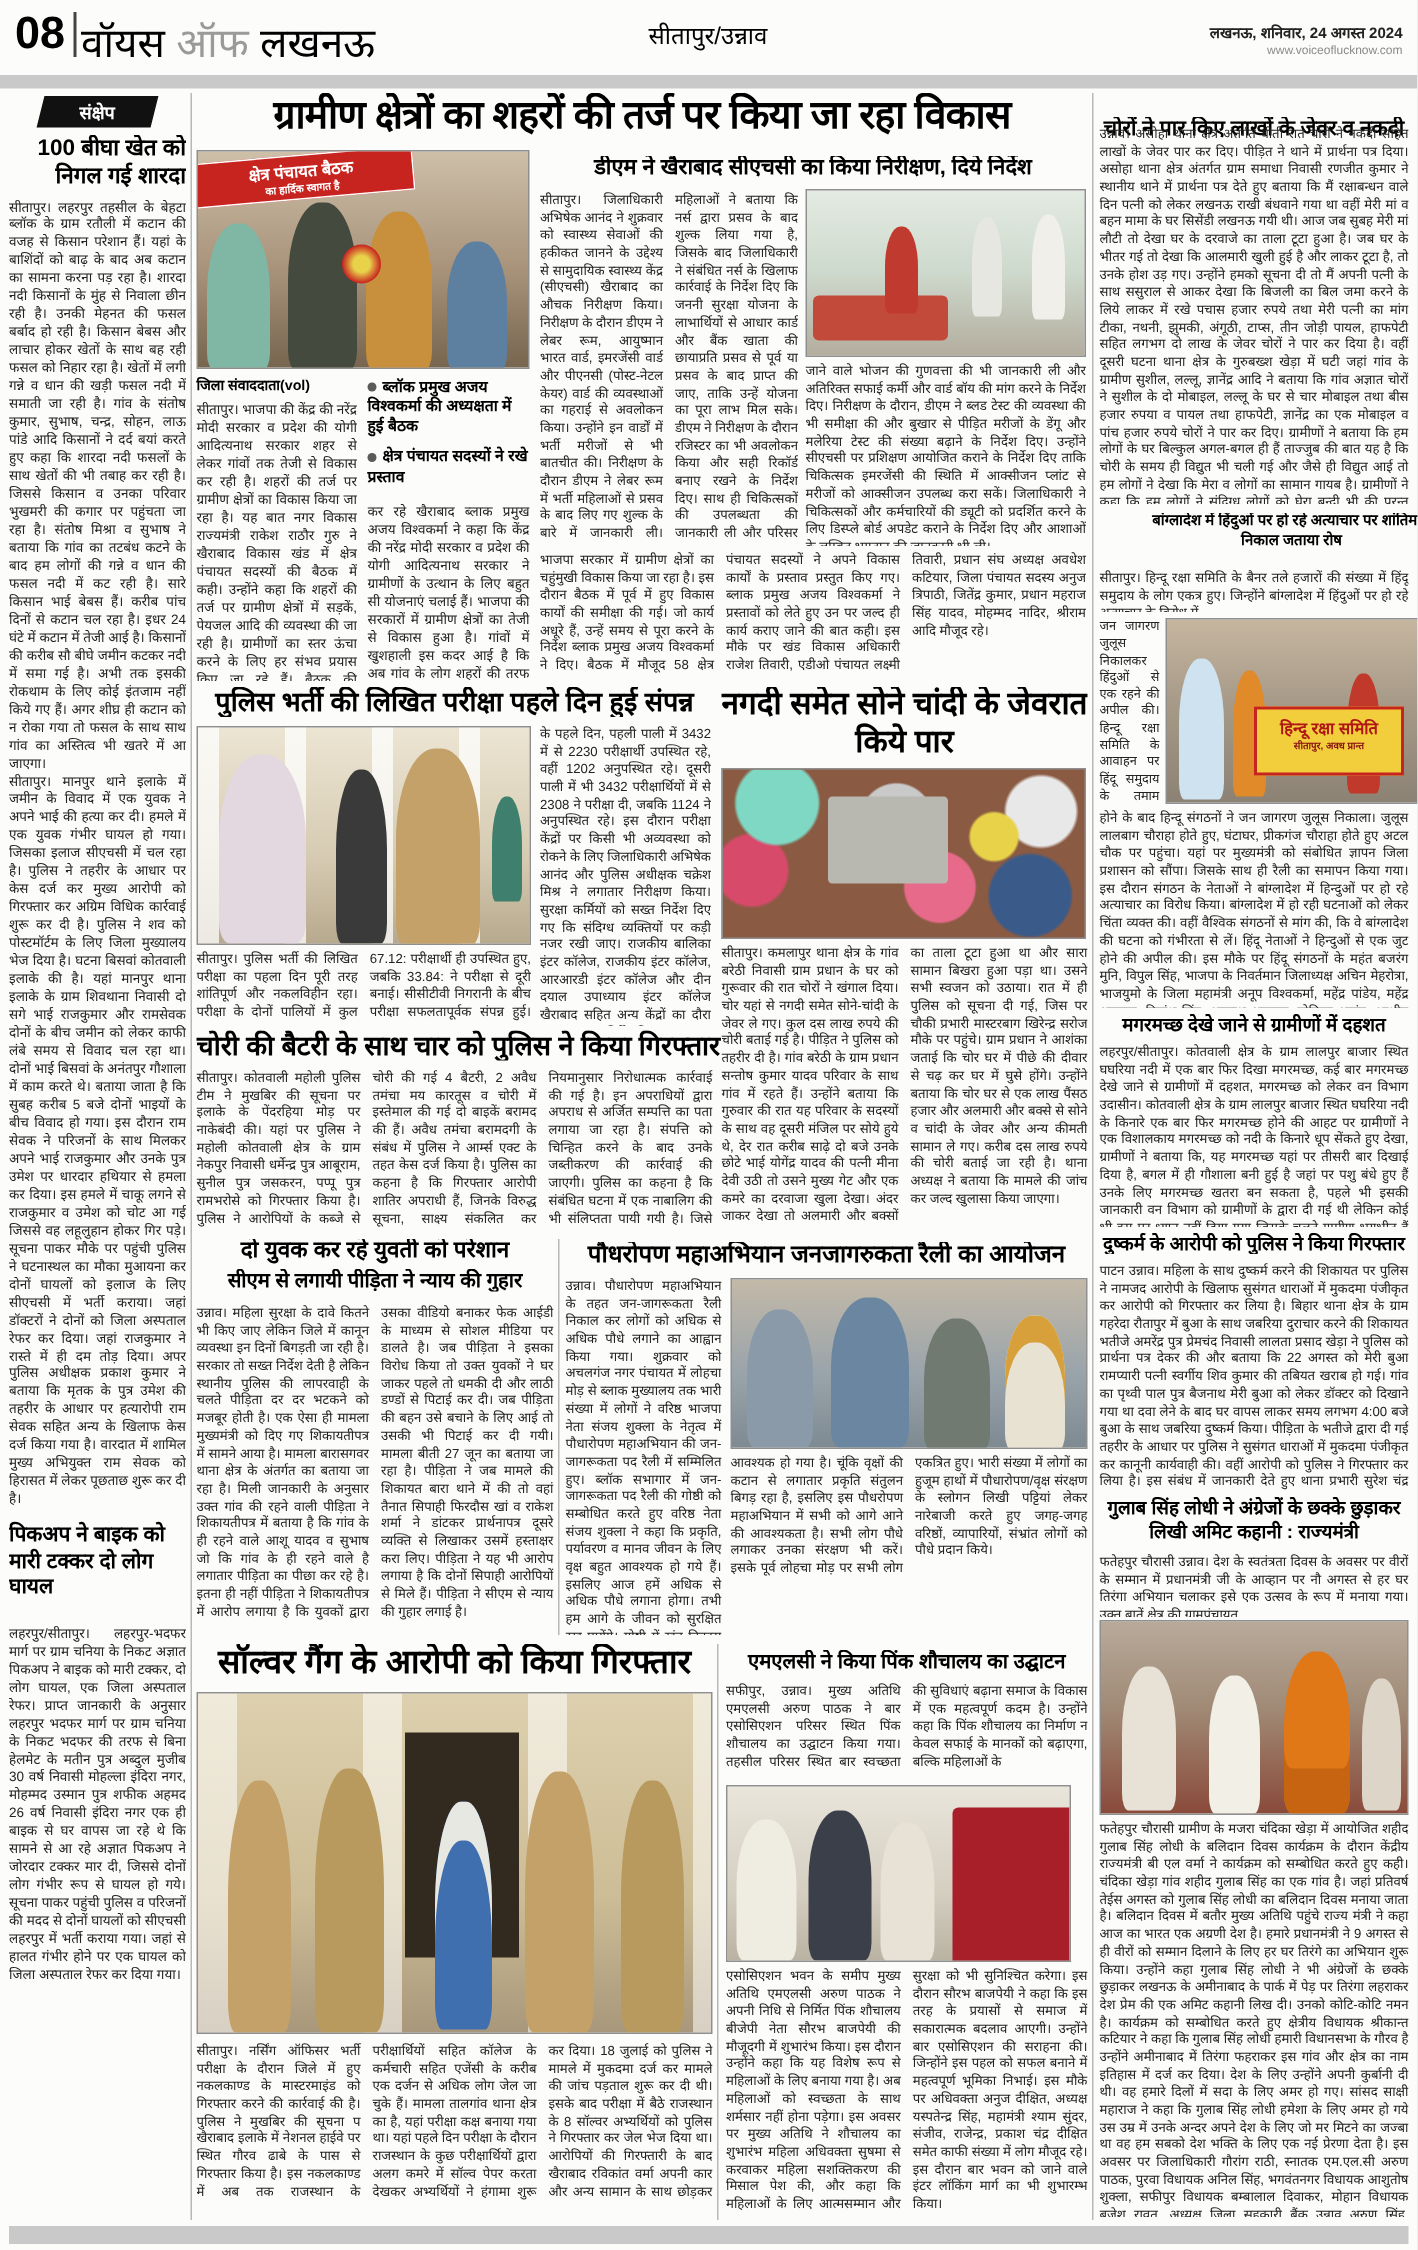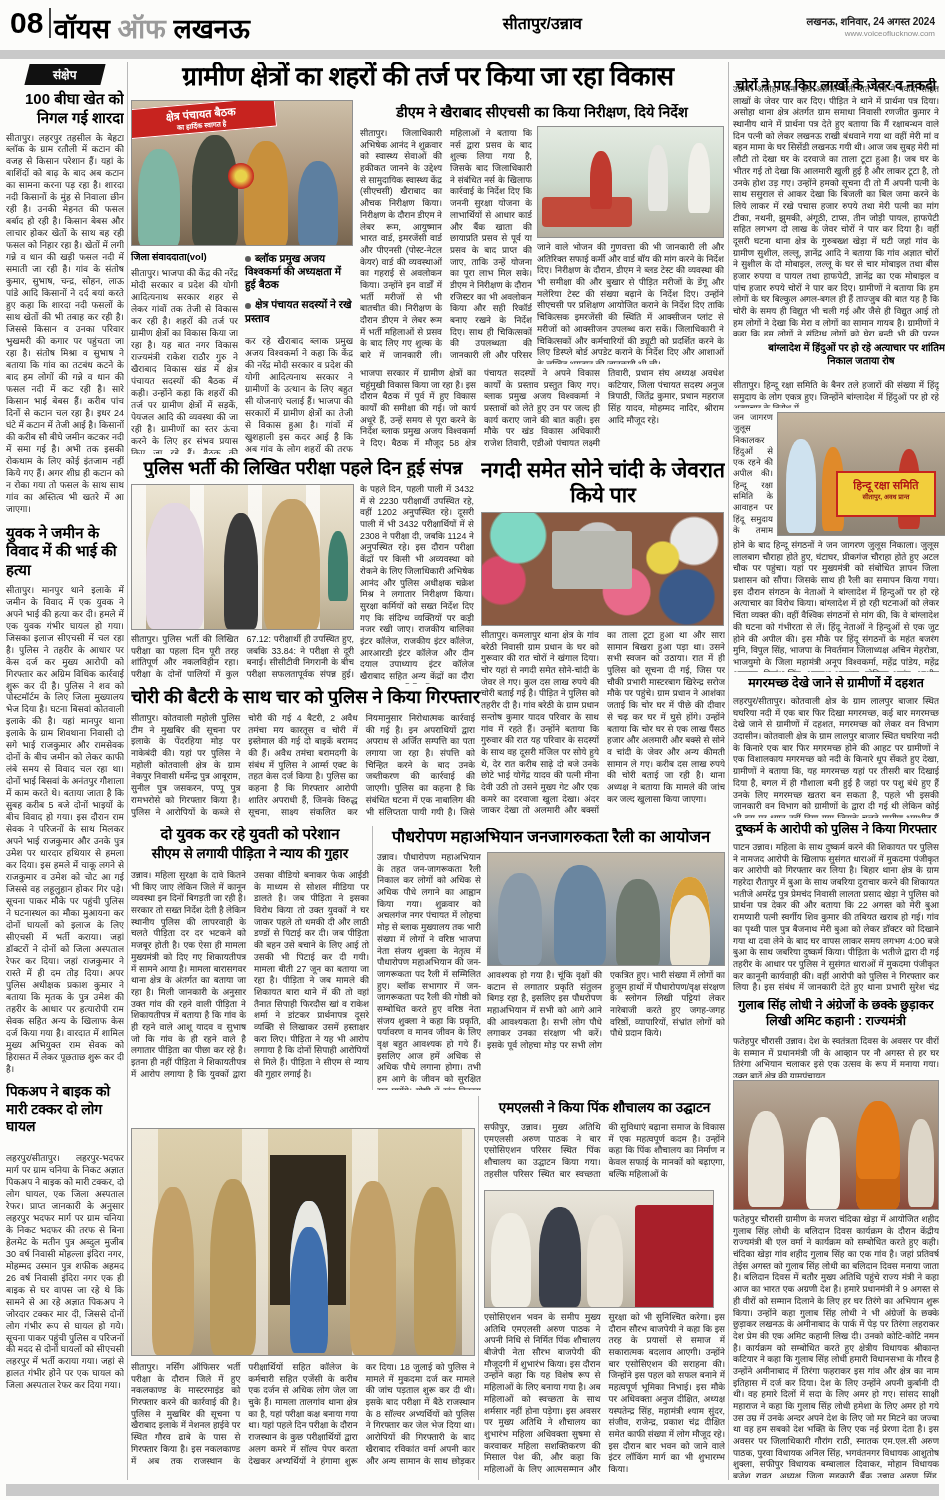--- a/index.html
+++ b/index.html
@@ -20,38 +20,37 @@
 .bullet-item{font-size:10.5px;font-weight:bold;line-height:1.25;margin-bottom:7px;color:#000}
 .graybar{position:absolute;background:#c9c9c9}
 </style>
 </head>
 <body>
 
 <div id="page">
 
   <div class="abs" style="left:0;top:0;width:945px;height:66px">
     <span class="abs" style="left:10px;top:8px;font-size:30px;font-weight:800;color:#000;border-right:2px solid #444;padding-right:6px;line-height:1">08</span>
-    <span class="abs" style="left:54px;top:9px;font-size:27px;font-weight:700;color:#000;white-space:nowrap">
+    <span class="abs" style="left:54px;top:9px;font-size:27px;font-weight:400;color:#000;white-space:nowrap">
       <span>वॉयस</span>
       <span style="color:#9a9a9a">ऑफ</span>
       <span>लखनऊ</span>
     </span>
-    <span class="abs" style="left:362px;top:12px;width:220px;text-align:right;font-size:16px;font-weight:700;color:#000">सीतापुर/उन्नाव</span>
+    <span class="abs" style="left:362px;top:12px;width:220px;text-align:center;font-size:16px;font-weight:400;color:#000">सीतापुर/उन्नाव</span>
     <span class="abs" style="right:10px;top:14px;font-size:10px;font-weight:bold;color:#222;text-align:right">लखनऊ, शनिवार, 24 अगस्त 2024</span>
     <span class="abs" style="right:10px;top:29px;font-size:8px;color:#8a8a8a;text-align:right">www.voiceoflucknow.com</span>
   </div>
   <div class="graybar" style="left:0;top:50px;width:945px;height:9px"></div>
 
   <aside class="abs" style="left:6px;top:64px;width:118px;height:1416px;overflow:hidden">
     <div style="width:76px;margin:0 auto 5px auto;background:#111;color:#fff;text-align:center;font-size:12px;font-weight:bold;padding:2px 0;transform:skewX(-14deg)">
       <span style="display:inline-block;transform:skewX(14deg)">संक्षेप</span>
     </div>
     <h2 class="hl" style="font-size:15px;text-align:right;line-height:1.25;margin:2px 0 5px 0">100 बीघा खेत को निगल गई शारदा</h2>
     <p class="bt">सीतापुर। लहरपुर तहसील के बेहटा ब्लॉक के ग्राम रतौली में कटान की वजह से किसान परेशान हैं। यहां के बाशिंदों को बाढ़ के बाद अब कटान का सामना करना पड़ रहा है। शारदा नदी किसानों के मुंह से निवाला छीन रही है। उनकी मेहनत की फसल बर्बाद हो रही है। किसान बेबस और लाचार होकर खेतों के साथ बह रही फसल को निहार रहा है। खेतों में लगी गन्ने व धान की खड़ी फसल नदी में समाती जा रही है। गांव के संतोष कुमार, सुभाष, चन्द्र, सोहन, लाऊ पांडे आदि किसानों ने दर्द बयां करते हुए कहा कि शारदा नदी फसलों के साथ खेतों की भी तबाह कर रही है। जिससे किसान व उनका परिवार भुखमरी की कगार पर पहुंचता जा रहा है। संतोष मिश्रा व सुभाष ने बताया कि गांव का तटबंध कटने के बाद हम लोगों की गन्ने व धान की फसल नदी में कट रही है। सारे किसान भाई बेबस हैं। करीब पांच दिनों से कटान चल रहा है। इधर 24 घंटे में कटान में तेजी आई है। किसानों की करीब सौ बीघे जमीन कटकर नदी में समा गई है। अभी तक इसकी रोकथाम के लिए कोई इंतजाम नहीं किये गए हैं। अगर शीघ्र ही कटान को न रोका गया तो फसल के साथ साथ गांव का अस्तित्व भी खतरे में आ जाएगा।</p>
-    <h2 class="hl" style="font-size:15px;text-align:left;line-height:1.25;margin:8px 0 5px 0">युवक ने जमीन के विवाद में की भाई की हत्या</h2>
     <p class="bt">सीतापुर। मानपुर थाने इलाके में जमीन के विवाद में एक युवक ने अपने भाई की हत्या कर दी। हमले में एक युवक गंभीर घायल हो गया। जिसका इलाज सीएचसी में चल रहा है। पुलिस ने तहरीर के आधार पर केस दर्ज कर मुख्य आरोपी को गिरफ्तार कर अग्रिम विधिक कार्रवाई शुरू कर दी है। पुलिस ने शव को पोस्टमॉर्टम के लिए जिला मुख्यालय भेज दिया है। घटना बिसवां कोतवाली इलाके की है। यहां मानपुर थाना इलाके के ग्राम शिवथाना निवासी दो सगे भाई राजकुमार और रामसेवक दोनों के बीच जमीन को लेकर काफी लंबे समय से विवाद चल रहा था। दोनों भाई बिसवां के अनंतपुर गौशाला में काम करते थे। बताया जाता है कि सुबह करीब 5 बजे दोनों भाइयों के बीच विवाद हो गया। इस दौरान राम सेवक ने परिजनों के साथ मिलकर अपने भाई राजकुमार और उनके पुत्र उमेश पर धारदार हथियार से हमला कर दिया। इस हमले में चाकू लगने से राजकुमार व उमेश को चोट आ गई जिससे वह लहूलुहान होकर गिर पड़े। सूचना पाकर मौके पर पहुंची पुलिस ने घटनास्थल का मौका मुआयना कर दोनों घायलों को इलाज के लिए सीएचसी में भर्ती कराया। जहां डॉक्टरों ने दोनों को जिला अस्पताल रेफर कर दिया। जहां राजकुमार ने रास्ते में ही दम तोड़ दिया। अपर पुलिस अधीक्षक प्रकाश कुमार ने बताया कि मृतक के पुत्र उमेश की तहरीर के आधार पर हत्यारोपी राम सेवक सहित अन्य के खिलाफ केस दर्ज किया गया है। वारदात में शामिल मुख्य अभियुक्त राम सेवक को हिरासत में लेकर पूछताछ शुरू कर दी है।</p>
     <h2 class="hl" style="font-size:14px;text-align:left;line-height:1.25;margin:8px 0 17px 0">पिकअप ने बाइक को मारी टक्कर दो लोग घायल</h2>
     <p class="bt">लहरपुर/सीतापुर। लहरपुर-भदफर मार्ग पर ग्राम चनिया के निकट अज्ञात पिकअप ने बाइक को मारी टक्कर, दो लोग घायल, एक जिला अस्पताल रेफर। प्राप्त जानकारी के अनुसार लहरपुर भदफर मार्ग पर ग्राम चनिया के निकट भदफर की तरफ से बिना हेलमेट के मतीन पुत्र अब्दुल मुजीब 30 वर्ष निवासी मोहल्ला इंदिरा नगर, मोहम्मद उस्मान पुत्र शफीक अहमद 26 वर्ष निवासी इंदिरा नगर एक ही बाइक से घर वापस जा रहे थे कि सामने से आ रहे अज्ञात पिकअप ने जोरदार टक्कर मार दी, जिससे दोनों लोग गंभीर रूप से घायल हो गये। सूचना पाकर पहुंची पुलिस व परिजनों की मदद से दोनों घायलों को सीएचसी लहरपुर में भर्ती कराया गया। जहां से हालत गंभीर होने पर एक घायल को जिला अस्पताल रेफर कर दिया गया।</p>
   </aside>
   <div class="vr" style="left:127px;top:62px;height:1418px"></div>
 
   <h1 class="hl nw" style="position:absolute;left:131px;top:62px;width:594px;font-size:26px;letter-spacing:-0.5px">ग्रामीण क्षेत्रों का शहरों की तर्ज पर किया जा रहा विकास</h1>
 
   <div class="photo" style="left:131px;top:100px;width:222px;height:146px;background:linear-gradient(180deg,#cdbfa8 0%,#a8927a 55%,#77654f 100%)">
     <div style="position:absolute;left:-6px;top:2px;width:150px;background:#c7231f;color:#fff;font-weight:bold;text-align:center;transform:rotate(-5deg);padding:2px 4px;border:1px solid #fff">
@@ -121,20 +120,21 @@
   <h2 class="hl nw" style="position:absolute;left:377px;top:828px;width:348px;font-size:16px">पौधरोपण महाअभियान जनजागरुकता रैली का आयोजन</h2>
   <p class="bt abs" style="left:377px;top:852px;width:104px;height:238px;font-size:8.8px">उन्नाव। पौधारोपण महाअभियान के तहत जन-जागरूकता रैली निकाल कर लोगों को अधिक से अधिक पौधे लगाने का आह्वान किया गया। शुक्रवार को अचलगंज नगर पंचायत में लोहचा मोड़ से ब्लाक मुख्यालय तक भारी संख्या में लोगों ने वरिष्ठ भाजपा नेता संजय शुक्ला के नेतृत्व में पौधारोपण महाअभियान की जन-जागरूकता पद रैली में सम्मिलित हुए। ब्लॉक सभागार में जन-जागरूकता पद रैली की गोष्ठी को सम्बोधित करते हुए वरिष्ठ नेता संजय शुक्ला ने कहा कि प्रकृति, पर्यावरण व मानव जीवन के लिए वृक्ष बहुत आवश्यक हो गये हैं। इसलिए आज हमें अधिक से अधिक पौधे लगाना होगा। तभी हम आगे के जीवन को सुरक्षित रख पायेंगे। गोष्ठी में खंड विकास अधिकारी फहद खान ने कहा कि पौधारोपण आज के दौर में सबसे</p>
   <div class="photo" style="left:487px;top:852px;width:238px;height:114px;background:linear-gradient(180deg,#c3b9a8 0%,#9aa4ab 55%,#7e8a92 100%)">
     <i class="fg" style="left:10px;top:20px;width:44px;height:92px;background:#8a9aa8"></i>
     <i class="fg" style="left:66px;top:12px;width:52px;height:100px;background:#6a86a0"></i>
     <i class="fg" style="left:128px;top:26px;width:44px;height:88px;background:#707a70"></i>
     <i class="fg" style="left:182px;top:24px;width:40px;height:90px;background:#e8e2d2;box-shadow:inset 0 18px 0 #d8a03a"></i>
   </div>
   <div class="abs bt c2" style="left:487px;top:970px;width:238px;height:120px;font-size:8.8px">आवश्यक हो गया है। चूंकि वृक्षों की कटान से लगातार प्रकृति संतुलन बिगड़ रहा है, इसलिए इस पौधरोपण महाअभियान में सभी को आगे आने की आवश्यकता है। सभी लोग पौधे लगाकर उनका संरक्षण भी करें। इसके पूर्व लोहचा मोड़ पर सभी लोग एकत्रित हुए। भारी संख्या में लोगों का हुजूम हाथों में पौधारोपण/वृक्ष संरक्षण के स्लोगन लिखी पट्टियां लेकर नारेबाजी करते हुए जगह-जगह वरिष्ठों, व्यापारियों, संभ्रांत लोगों को पौधे प्रदान किये।</div>
 
+  <h2 class="hl nw" style="position:absolute;left:131px;top:1096px;width:344px;font-size:22px">सॉल्वर गैंग के आरोपी को किया गिरफ्तार</h2>
   <div class="photo" style="left:131px;top:1128px;width:344px;height:228px;background:linear-gradient(180deg,#ddd0ae 0%,#cdbd96 60%,#a8977a 100%)">
     <div style="position:absolute;left:138px;top:26px;width:76px;height:150px;background:#322a1e"></div>
     <div style="position:absolute;inset:0;background:repeating-linear-gradient(90deg,rgba(255,255,255,.55) 0 26px,rgba(0,0,0,0) 26px 110px)"></div>
     <i class="fg" style="left:20px;top:58px;width:42px;height:168px;background:#c3a169"></i>
     <i class="fg" style="left:78px;top:50px;width:46px;height:176px;background:#b99a5e"></i>
     <i class="fg" style="left:158px;top:72px;width:38px;height:152px;background:#3f6fae;box-shadow:inset 0 26px 0 #e8e8e2"></i>
     <i class="fg" style="left:218px;top:52px;width:46px;height:174px;background:#c3a169"></i>
     <i class="fg" style="left:282px;top:58px;width:42px;height:168px;background:#b99a5e"></i>
   </div>
   <div class="abs bt c3" style="left:131px;top:1362px;width:344px;height:116px;font-size:8.8px">सीतापुर। नर्सिंग ऑफिसर भर्ती परीक्षा के दौरान जिले में हुए नकलकाण्ड के मास्टरमाइंड को गिरफ्तार करने की कार्रवाई की है। पुलिस ने मुखबिर की सूचना प खैराबाद इलाके में नेशनल हाईवे पर स्थित गौरव ढाबे के पास से गिरफ्तार किया है। इस नकलकाण्ड में अब तक राजस्थान के परीक्षार्थियों सहित कॉलेज के कर्मचारी सहित एजेंसी के करीब एक दर्जन से अधिक लोग जेल जा चुके हैं। मामला तालगांव थाना क्षेत्र का है, यहां परीक्षा कक्ष बनाया गया था। यहां पहले दिन परीक्षा के दौरान राजस्थान के कुछ परीक्षार्थियों द्वारा अलग कमरे में सॉल्व पेपर करता देखकर अभ्यर्थियों ने हंगामा शुरू कर दिया। 18 जुलाई को पुलिस ने मामले में मुकदमा दर्ज कर मामले की जांच पड़ताल शुरू कर दी थी। इसके बाद परीक्षा में बैठे राजस्थान के 8 सॉल्वर अभ्यर्थियों को पुलिस ने गिरफ्तार कर जेल भेज दिया था। आरोपियों की गिरफ्तारी के बाद खैराबाद रविकांत वर्मा अपनी कार और अन्य सामान के साथ छोड़कर भाग गया था शुक्रवार को पुलिस ने प्रेस नोट जारी करते हुए जानकारी दी कि एसटीएफ की मदद से पुलिस ने रविकांत को भी भागते हुए गिरफ्तार कर लिया है पुलिस अधीक्षक चक्रेश मिश्रा की टीम लगातार इस नकल के सिंडिगेट को तोड़ने में लगी हुई है।</div>

